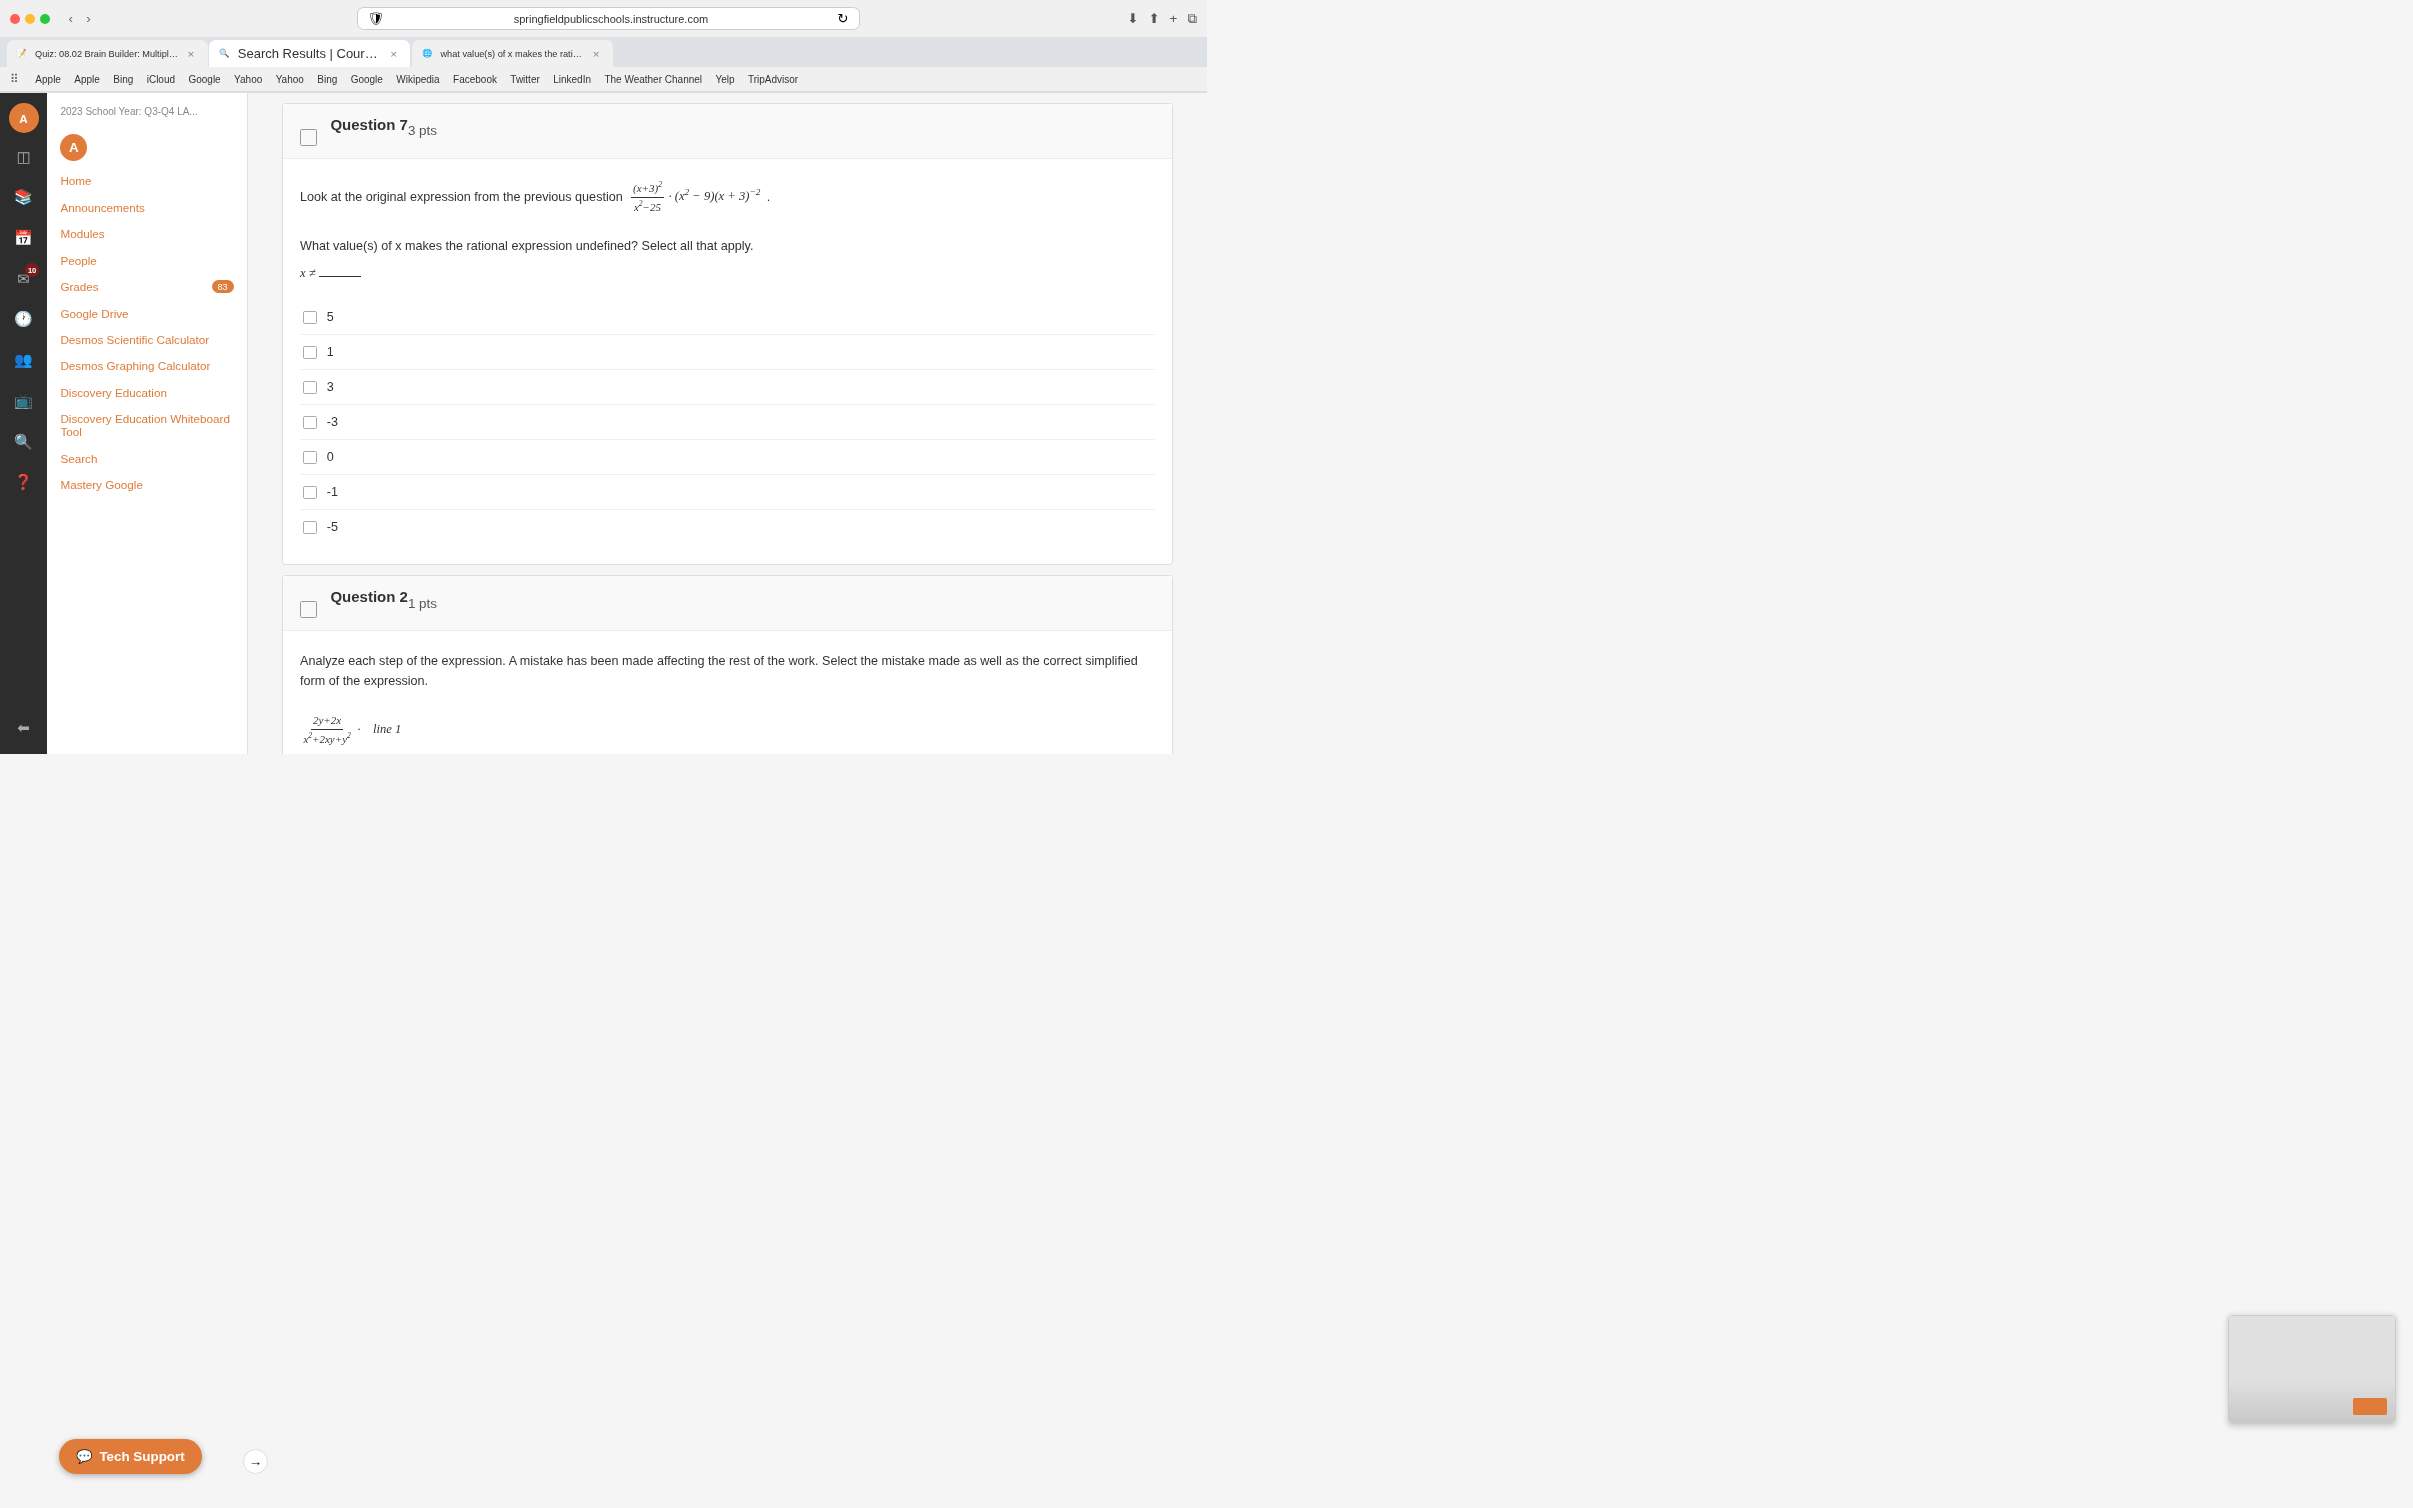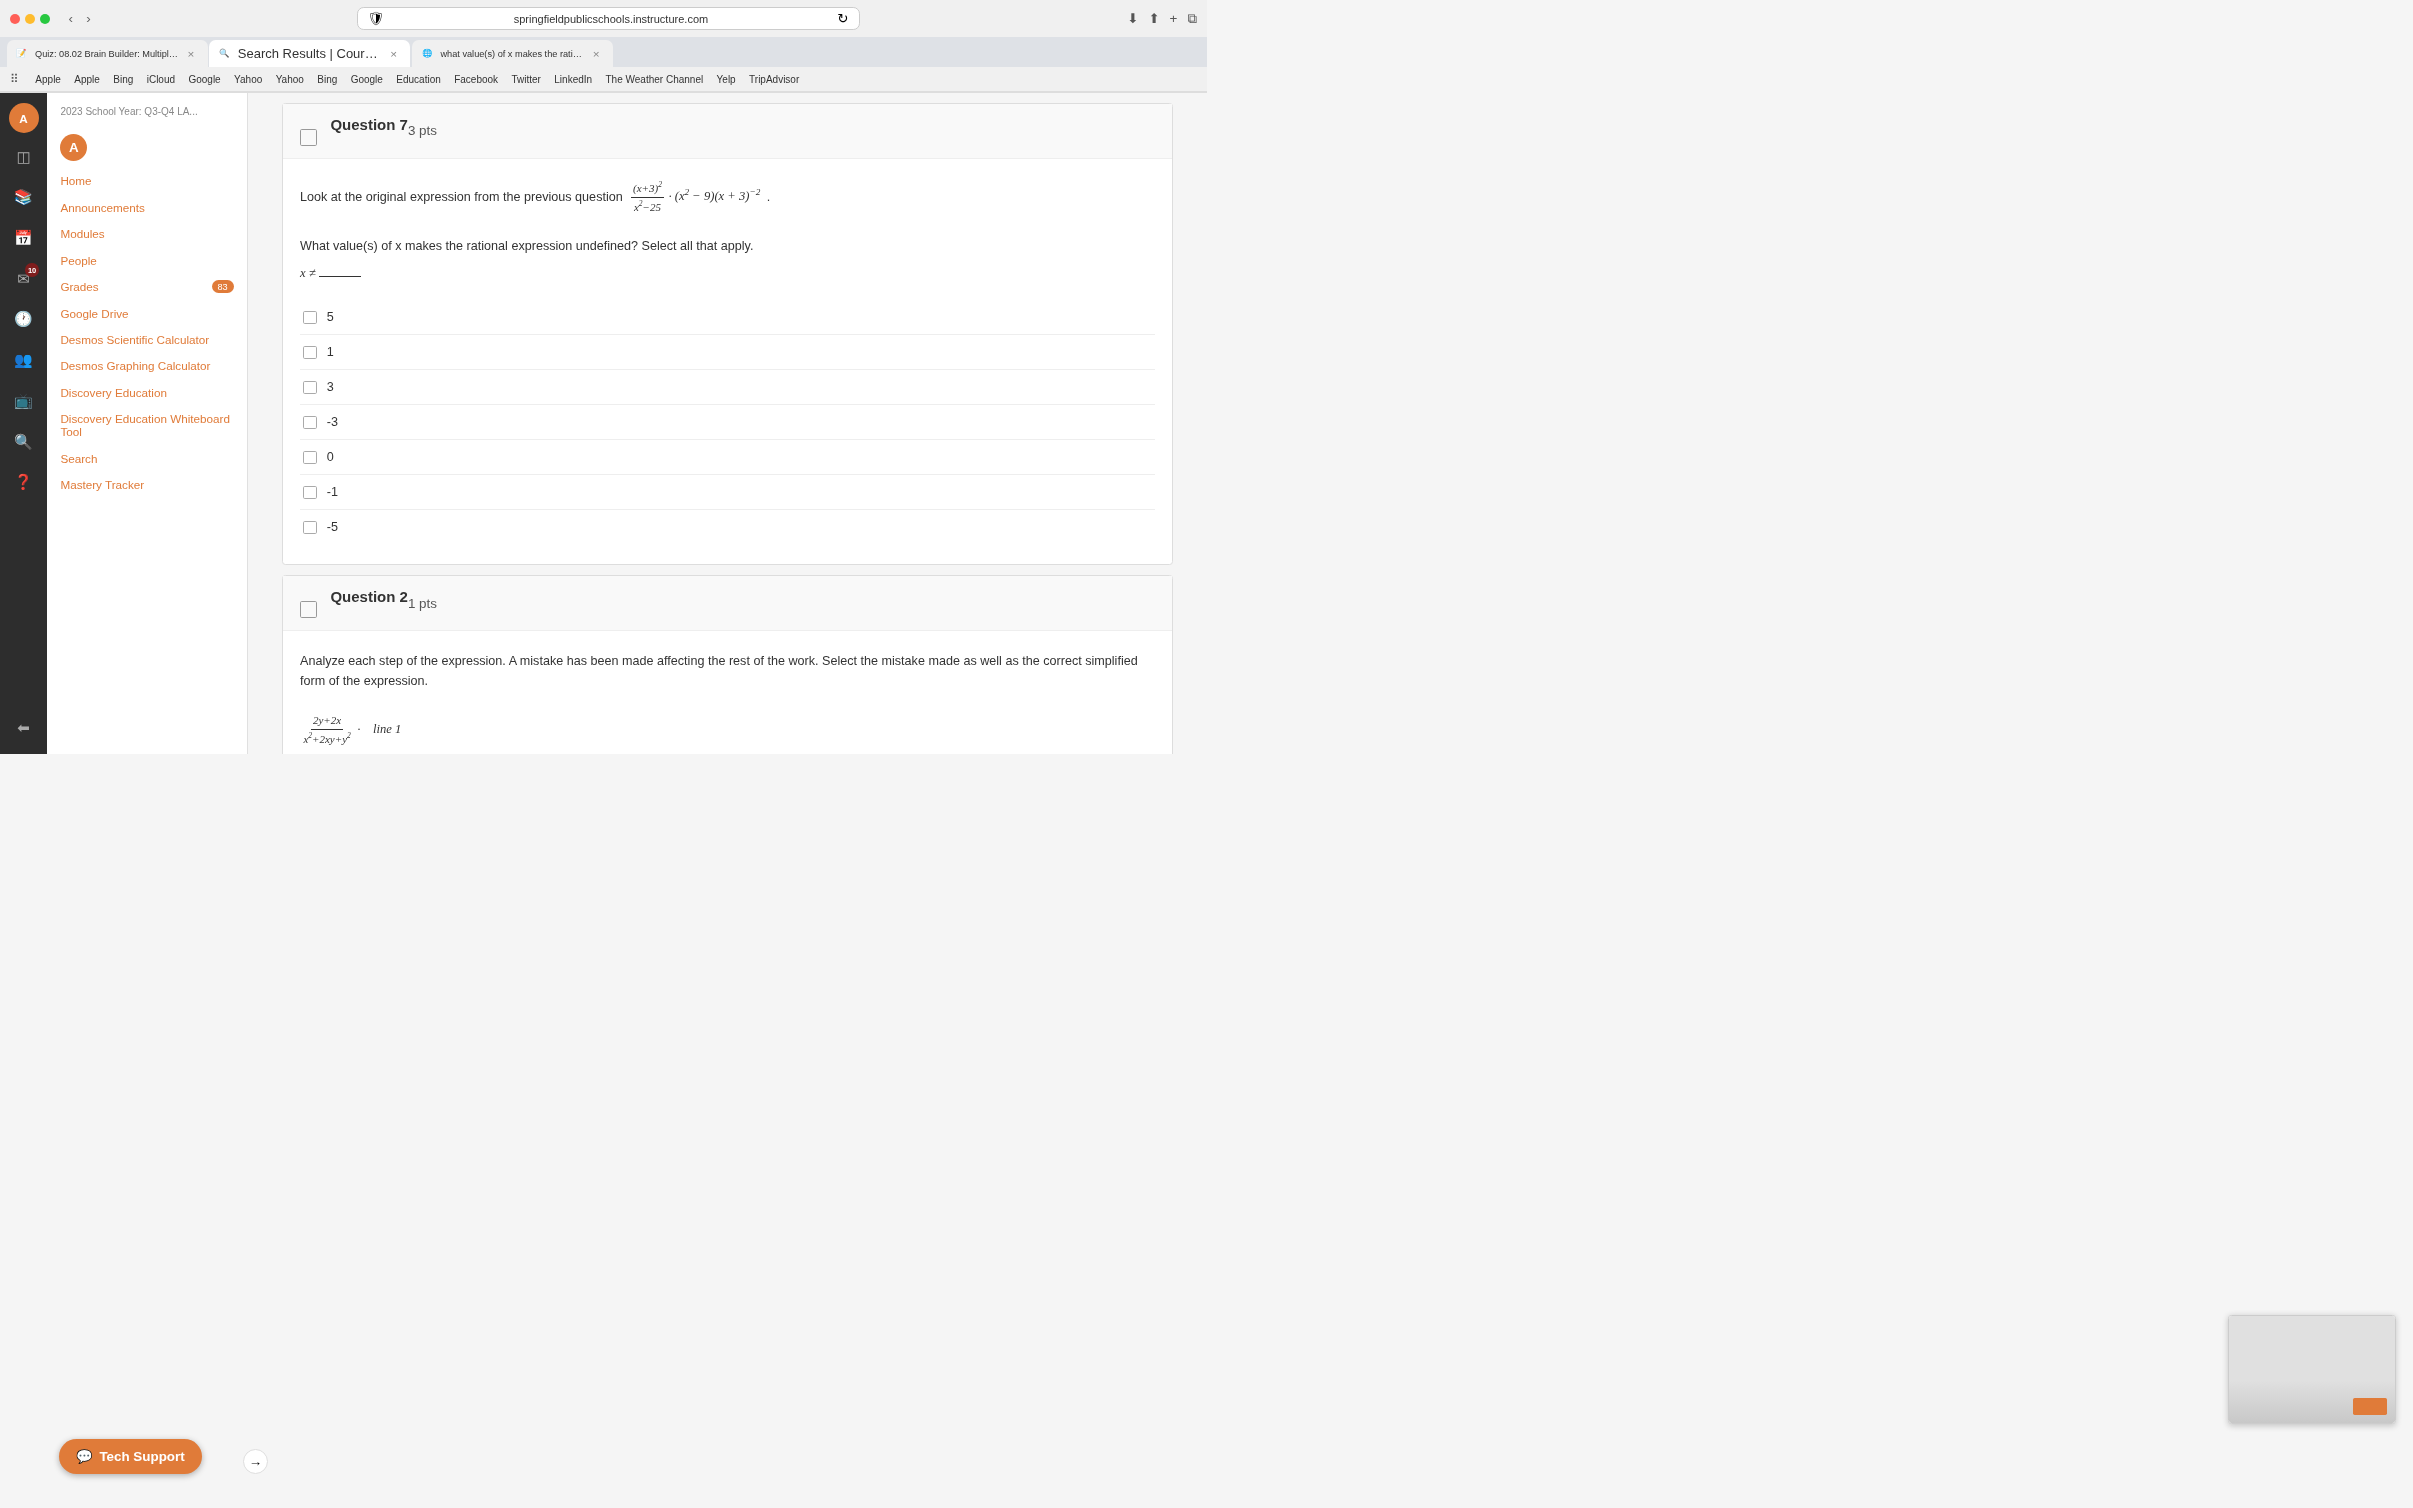--- a/index.html
+++ b/index.html
@@ -124,21 +124,21 @@
     <span class="apps-icon">⠿</span>
     <span class="bookmark-item">Apple</span>
     <span class="bookmark-item">Apple</span>
     <span class="bookmark-item">Bing</span>
     <span class="bookmark-item">iCloud</span>
     <span class="bookmark-item">Google</span>
     <span class="bookmark-item">Yahoo</span>
     <span class="bookmark-item">Yahoo</span>
     <span class="bookmark-item">Bing</span>
     <span class="bookmark-item">Google</span>
-    <span class="bookmark-item">Education</span>
+    <span class="bookmark-item">Wikipedia</span>
     <span class="bookmark-item">Facebook</span>
     <span class="bookmark-item">Twitter</span>
     <span class="bookmark-item">LinkedIn</span>
     <span class="bookmark-item">The Weather Channel</span>
     <span class="bookmark-item">Yelp</span>
     <span class="bookmark-item">TripAdvisor</span>
   </div>
 </div>
 
 <div class="main-layout">
@@ -191,21 +191,21 @@
     <div class="sidebar-nav-item" style="display:flex;align-items:flex-start;">
       <span>Grades</span>
       <span class="grades-badge">83</span>
     </div>
     <div class="sidebar-nav-item">Google Drive</div>
     <div class="sidebar-nav-item">Desmos Scientific Calculator</div>
     <div class="sidebar-nav-item">Desmos Graphing Calculator</div>
     <div class="sidebar-nav-item">Discovery Education</div>
     <div class="sidebar-nav-item">Discovery Education Whiteboard Tool</div>
     <div class="sidebar-nav-item">Search</div>
-    <div class="sidebar-nav-item">Mastery Tracker</div>
+    <div class="sidebar-nav-item">Mastery Google</div>
   </div>
 
   <div class="content-area">
 
     <div class="question-card">
       <div class="question-header">
         <div style="display:flex;align-items:flex-start;gap:13.4px;">
           <div class="question-checkbox"></div>
           <span class="question-title">Question 7</span>
         </div>

